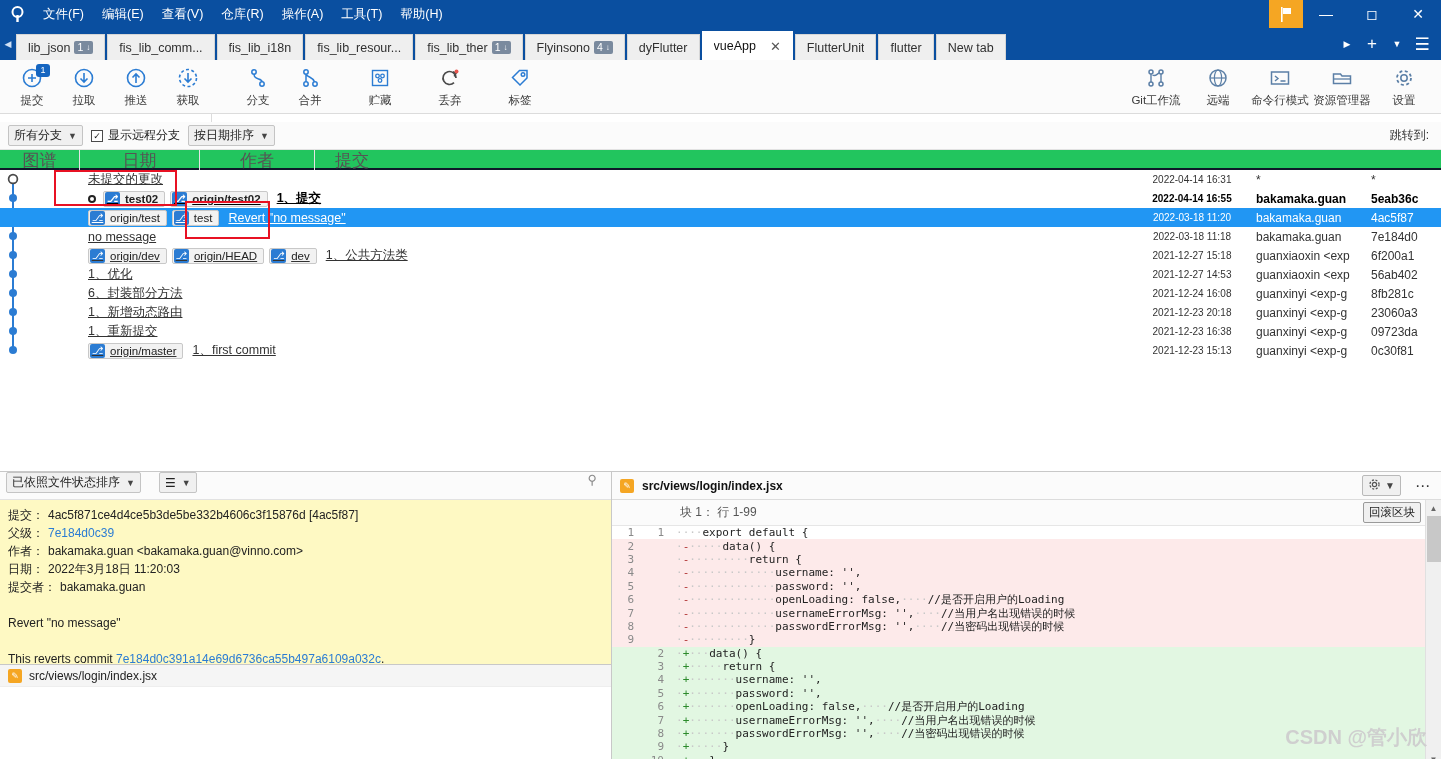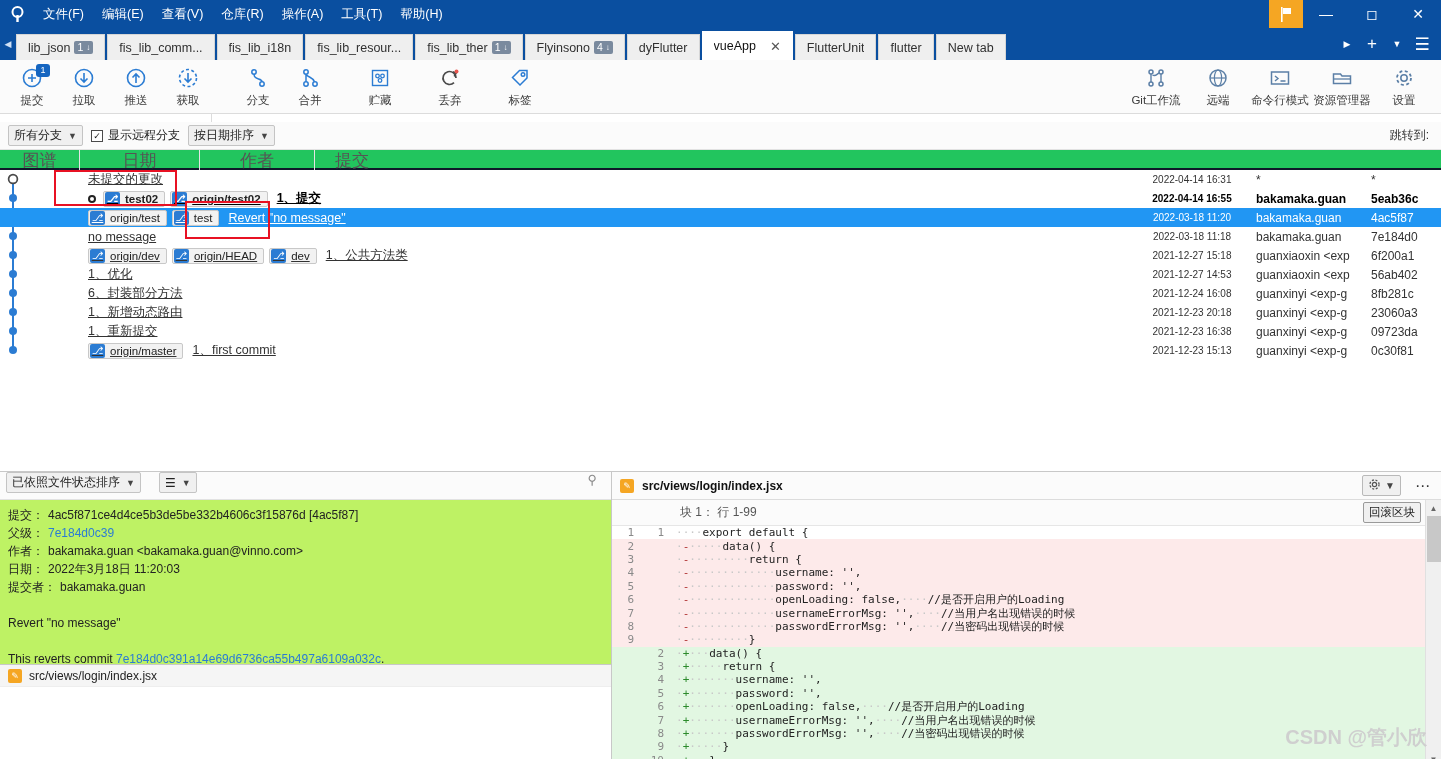--- a/index.html
+++ b/index.html
@@ -168,21 +168,21 @@
   
   #bottom { flex:1; display:flex; min-height:0; }
   #bl { width:612px; border-right:1px solid #c8c8c8; display:flex; flex-direction:column; }
   #bl-toolbar {
     height:28px; display:flex; gap:18px; padding:0 6px;
     background:#fbfbfb; border-bottom:1px solid #e2e2e2;
   }
   #bl-toolbar-spacer { flex:1; }
   #commit-detail {
     height:165px; padding:6px 8px; font-size:12px; color:#222; line-height:18px;
-    overflow:hidden; background:#bef264; border-bottom:1px solid #c8c8c8; position:relative;
+    overflow:hidden; background:#fef9c3; border-bottom:1px solid #c8c8c8; position:relative;
   }
   .cd-label { color:#222; }
   .lnk { color:#2b7cd3; }
   #file-list { flex:1; background:#fff; }
   .file-row {
     height:22px; display:flex; align-items:center; gap:7px; padding:0 8px;
     background:#f5f5f5; font-size:12px; color:#222; border-bottom:1px solid #eee;
   }
   .file-ico {
     width:14px; height:14px; background:#f5a623; border-radius:2px; color:#fff;

